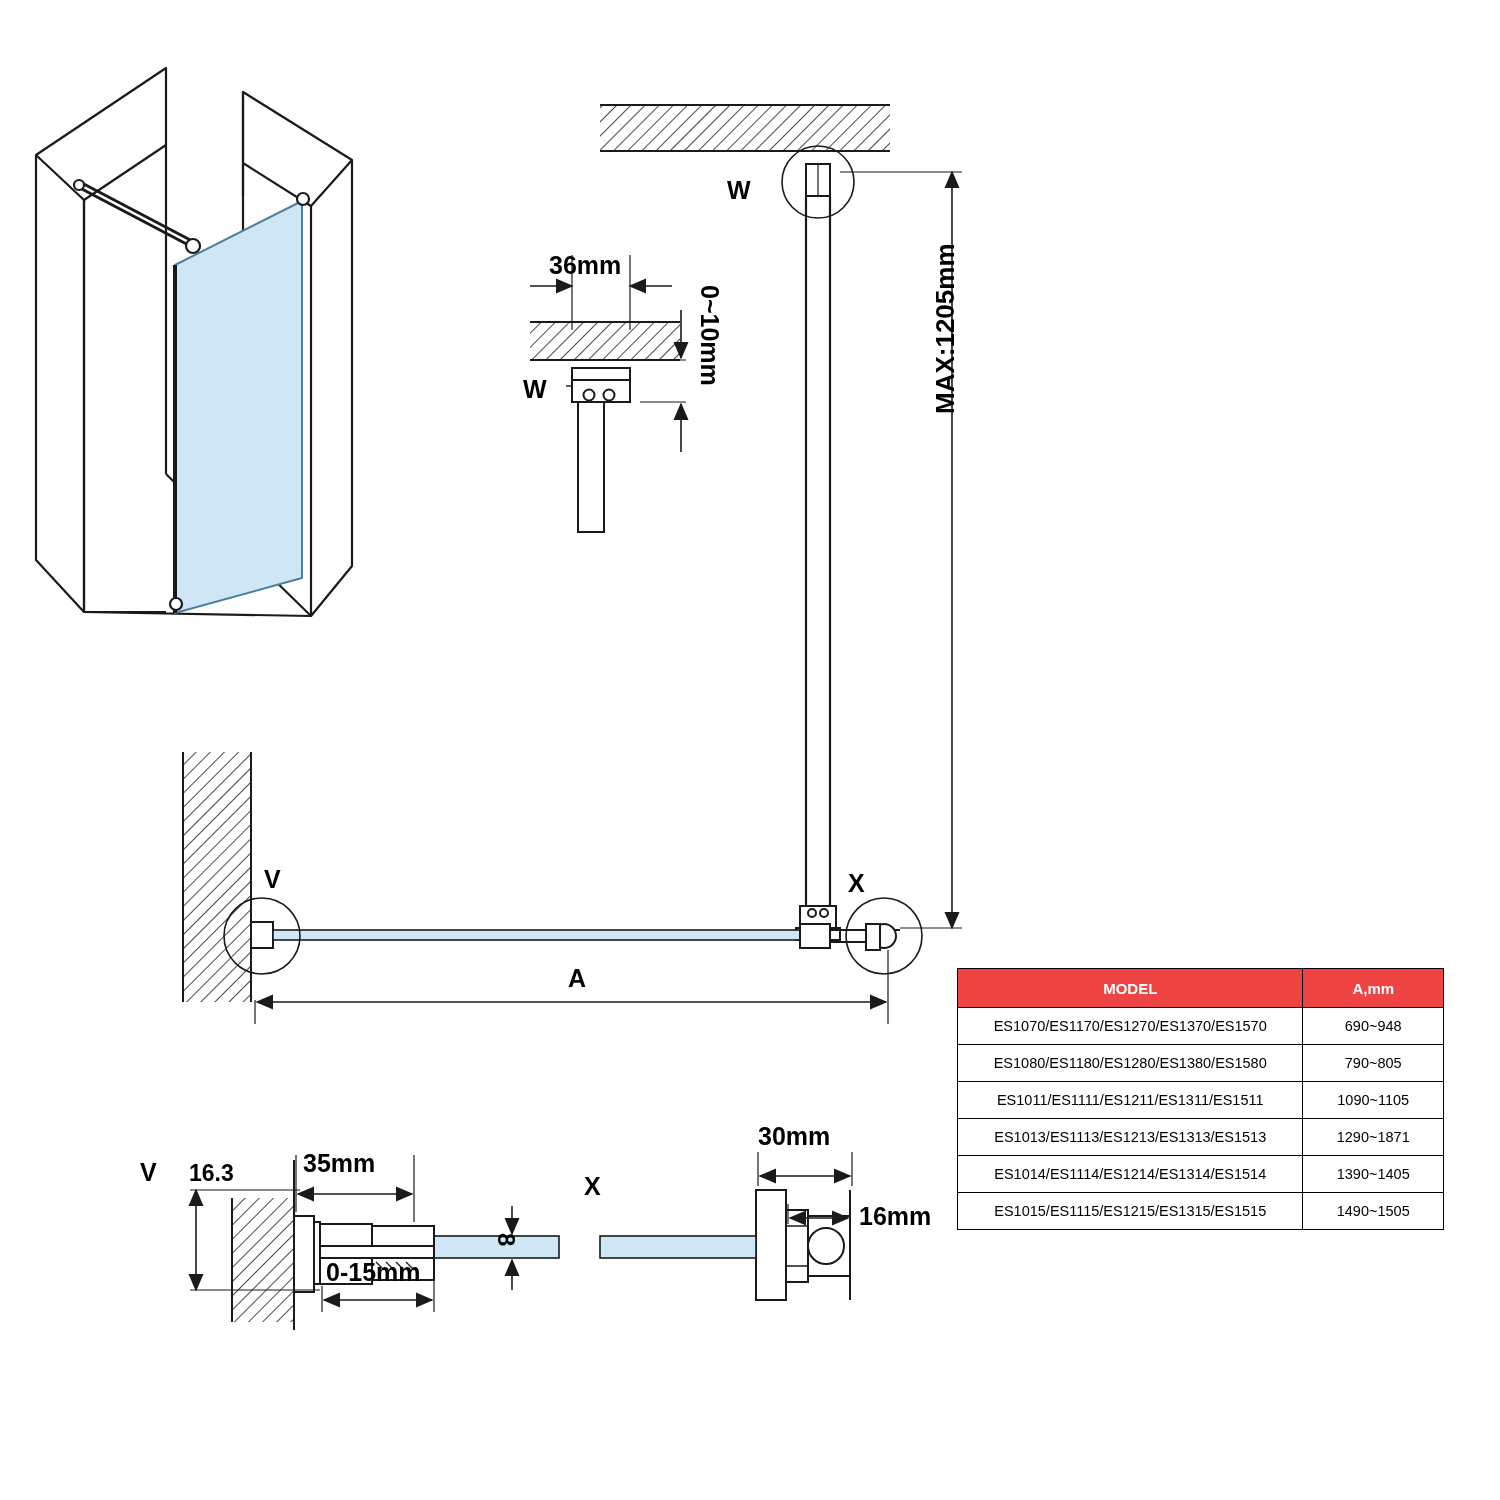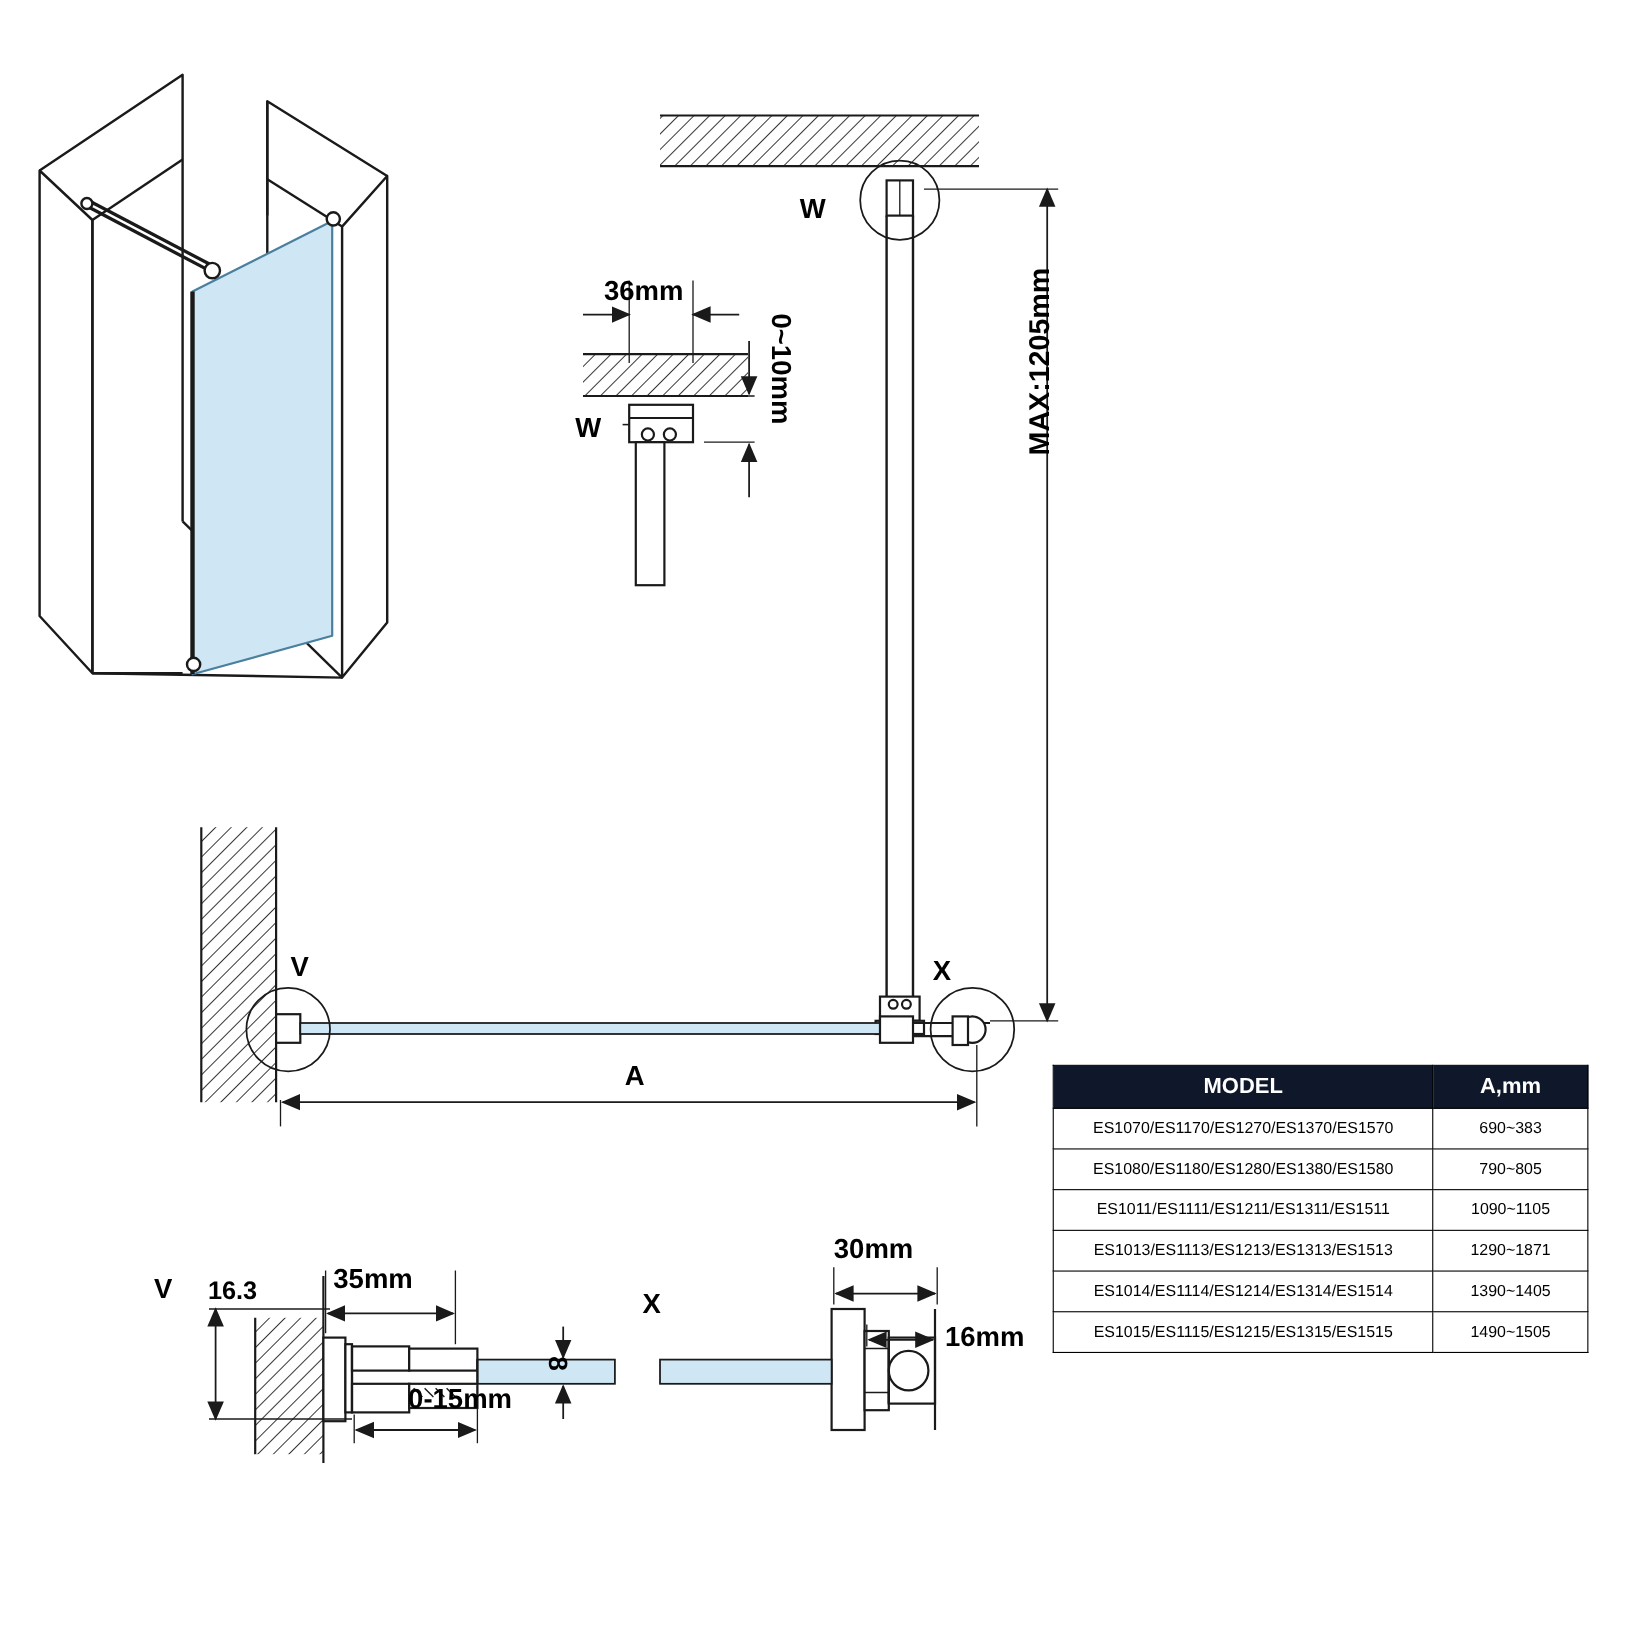--- a/index.html
+++ b/index.html
@@ -4,21 +4,21 @@
 <style>
   html,body{margin:0;padding:0;background:#ffffff;}
   body{width:1500px;height:1500px;position:relative;font-family:"Liberation Sans",sans-serif;color:#000;overflow:hidden;}
   .stage{position:absolute;left:0;top:0;width:1500px;height:1500px;}
   svg{position:absolute;left:0;top:0;width:1500px;height:1500px;overflow:visible;}
   .lbl{position:absolute;font-weight:bold;white-space:nowrap;}
   .rot90{transform-origin:0 0;}
   
   .spec-table{position:absolute;left:957px;top:968px;width:487px;border-collapse:collapse;}
   .spec-table th,.spec-table td{border:1px solid #000;font-size:14.5px;text-align:center;padding:0;height:36px;font-family:"Liberation Sans",sans-serif;}
-  .spec-table thead th{background:#0f172a;color:#fff;font-size:20px;font-weight:bold;border:1px solid #000;height:38px;}
+  .spec-table thead th{background:#ef4444;color:#fff;font-size:15px;font-weight:bold;border:1px solid #000;height:38px;}
   .spec-table td.model{width:345px;}
   .spec-table td.amm{width:140px;}
 </style>
 </head>
 <body>
 
 <div class="stage">
 
 <svg viewBox="0 0 1500 1500">
   <defs>
@@ -203,37 +203,37 @@
 <div class="lbl rot90" style="left:930px;top:414px;font-size:26px;transform:rotate(-90deg);transform-origin:0 0;">MAX:1205mm</div>
 
 <div class="lbl" style="left:264px;top:865px;font-size:25px;">V</div>
 <div class="lbl" style="left:848px;top:869px;font-size:25px;">X</div>
 <div class="lbl" style="left:568px;top:964px;font-size:25px;">A</div>
 
 <div class="lbl" style="left:140px;top:1158px;font-size:25px;">V</div>
 <div class="lbl" style="left:189px;top:1160px;font-size:23px;">16.3</div>
 <div class="lbl" style="left:303px;top:1149px;font-size:25px;">35mm</div>
 <div class="lbl rot90" style="left:520px;top:1233px;font-size:24px;transform:rotate(90deg);transform-origin:0 0;">8</div>
-<div class="lbl" style="left:326px;top:1258px;font-size:25px;margin-left:45px;">0-15mm</div>
+<div class="lbl" style="left:326px;top:1258px;font-size:25px;">0-15mm</div>
 
 <div class="lbl" style="left:584px;top:1172px;font-size:25px;">X</div>
 <div class="lbl" style="left:758px;top:1122px;font-size:25px;">30mm</div>
 <div class="lbl" style="left:859px;top:1202px;font-size:25px;">16mm</div>
 
 <table class="spec-table">
   <thead>
     <tr>
       <th>MODEL</th>
       <th>A,mm</th>
     </tr>
   </thead>
   <tbody>
     <tr>
       <td class="model">ES1070/ES1170/ES1270/ES1370/ES1570</td>
-      <td class="amm">690~383</td>
+      <td class="amm">690~948</td>
     </tr>
     <tr>
       <td class="model">ES1080/ES1180/ES1280/ES1380/ES1580</td>
       <td class="amm">790~805</td>
     </tr>
     <tr>
       <td class="model">ES1011/ES1111/ES1211/ES1311/ES1511</td>
       <td class="amm">1090~1105</td>
     </tr>
     <tr>

